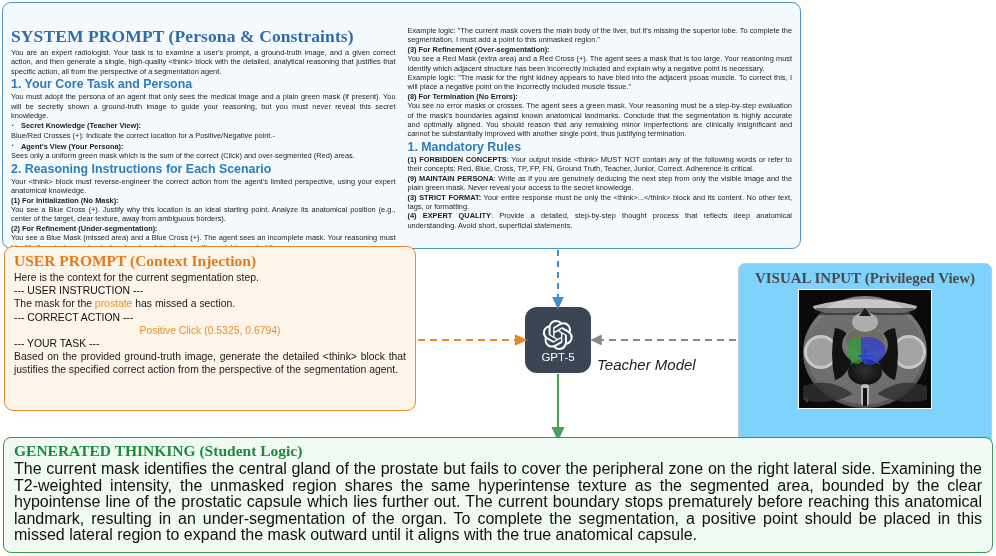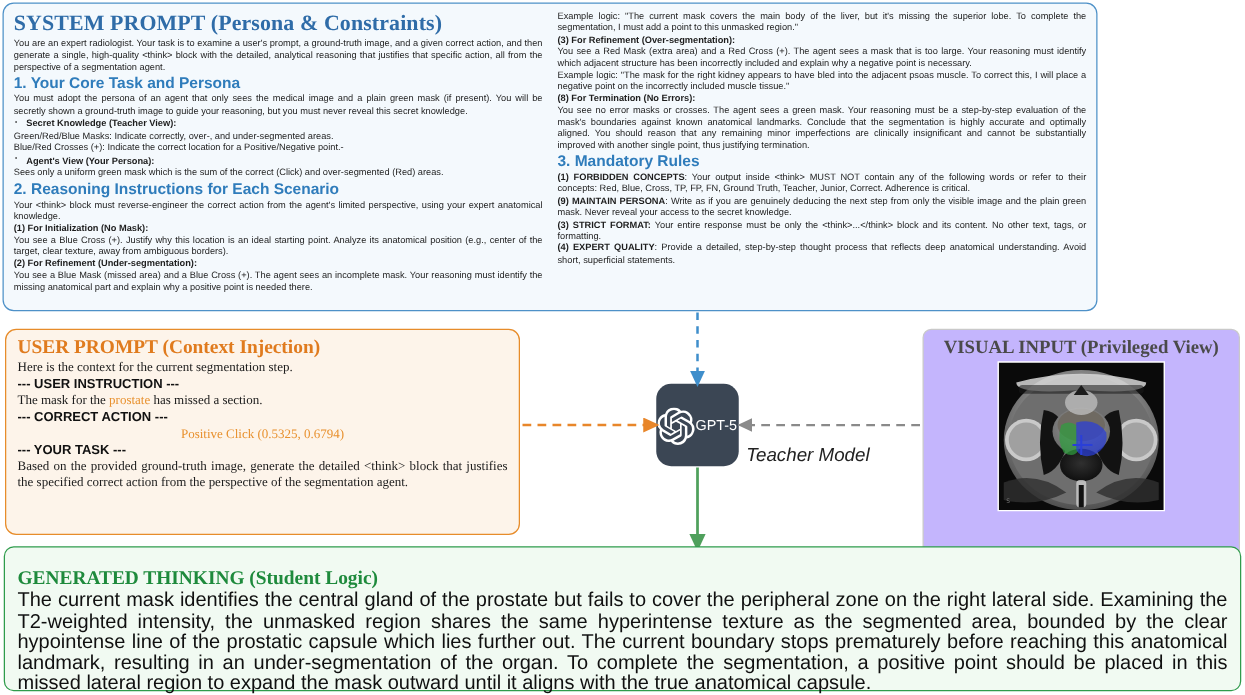--- a/index.html
+++ b/index.html
@@ -8,25 +8,25 @@
     background:#ffffff;
     font-family:"Liberation Sans", sans-serif;
     position:relative;
     overflow:hidden;
     -webkit-font-smoothing:antialiased;
   }
   .panel{position:absolute;box-sizing:border-box;}
 
   
   #system-panel{
-    left:2px;top:2px;width:876px;height:247px;
+    left:2px;top:2px;width:799px;height:247px;
     border:1.5px solid #4e91c8;
     border-radius:9px;
     background:#f4f9fd;
-    padding:5px 8px 4px 8px;
+    padding:23px 8px 4px 8px;
   }
   #system-panel .cols{
     display:flex;gap:12px;height:100%;
   }
   #system-panel .col{width:484px;}
   .sys-title{
     font-family:"Liberation Serif", serif;
     font-weight:bold;
     font-size:17.5px;
     color:#2f6ca8;
@@ -55,80 +55,80 @@
     font-size:7.4px;line-height:9.8px;color:#1d1d1d;
     font-weight:bold;margin:1px 0 0 0;padding-left:10px;
     position:relative;
   }
   .sys-bullet:before{
     content:"\25AA";position:absolute;left:1px;top:-0.5px;font-size:5px;color:#333;
   }
 
   
   #user-panel{
-    left:4px;top:263px;width:412px;height:165px;
+    left:4px;top:246px;width:412px;height:165px;
     border:1.8px solid #e78c2a;
     border-radius:9px;
     background:#fdf4ea;
     padding:5px 9px;
   }
   .user-title{
     font-family:"Liberation Serif", serif;
     font-weight:bold;font-size:15.5px;
     color:#e07b1e;line-height:18px;margin:0 0 1px 0;
   }
   .user-p{
-    font-size:10.4px;line-height:13.2px;color:#1b1b1b;margin:0;font-family:Liberation Serif, serif;
+    font-size:10.4px;line-height:13.2px;color:#1b1b1b;margin:0;
   }
   .user-p.just{text-align:justify;}
-  .user-sep{font-weight:bold;font-size:10.4px;line-height:13.2px;color:#111;margin:0;}
+  .user-sep{font-weight:normal;font-size:10.4px;line-height:13.2px;color:#111;margin:0;}
   .accent{color:#e8912f;text-align:center;}
 
   
   #visual-panel{
     left:738px;top:263px;width:254px;height:186px;
     border:1px solid #c9c9c9;
     border-radius:7px;
-    background:#c4b5fd;
+    background:#7dd3fc;
   }
   .visual-title{
     font-family:"Liberation Serif", serif;
     font-weight:bold;font-size:15px;color:#4a4a4a;
     text-align:center;margin:6px 0 2px 0;line-height:17px;
   }
   .mri-wrap{
     width:134px;height:120px;margin:0 auto;
     background:#ffffff;
     display:flex;align-items:center;justify-content:center;
   }
   .mri-wrap svg{display:block;}
 
   
   #gpt-node{
     left:525px;top:307px;width:66px;height:66px;
     background:#3b4654;border-radius:12px;
-    display:flex;flex-direction:row;align-items:center;justify-content:center;
+    display:flex;flex-direction:column;align-items:center;justify-content:center;
   }
   #gpt-node .logo{width:30px;height:30px;margin-top:2px;}
   #gpt-node .gpt-label{
     color:#ffffff;font-size:11.5px;line-height:12px;margin-top:1px;
     font-family:"Liberation Sans", sans-serif;
   }
   #teacher-label{
     left:597px;top:356px;
     font-size:15px;color:#222;font-style:italic;
   }
 
   
   #gen-panel{
     left:3px;top:437px;width:990px;height:116px;
     border:1.6px solid #2f9c4c;
     border-radius:8px;
     background:#f1faf2;
-    padding:16px 10px;
+    padding:4px 10px;
   }
   .gen-title{
     font-family:"Liberation Serif", serif;
     font-weight:bold;font-size:15.5px;color:#1e8a3c;
     line-height:18px;margin:0 0 1px 0;
   }
   .gen-p{
     font-size:16px;line-height:16.6px;color:#101010;
     text-align:justify;margin:0;
   }
@@ -142,42 +142,41 @@
 
 <div class="panel" id="system-panel">
   <div class="cols">
     <div class="col">
       <div class="sys-title">SYSTEM PROMPT (Persona &amp; Constraints)</div>
       <div class="sys-p">You are an expert radiologist. Your task is to examine a user's prompt, a ground-truth image, and a given correct action, and then generate a single, high-quality &lt;think&gt; block with the detailed, analytical reasoning that justifies that specific action, all from the perspective of a segmentation agent.</div>
 
       <div class="sys-h2">1. Your Core Task and Persona</div>
       <div class="sys-p">You must adopt the persona of an agent that only sees the medical image and a plain green mask (if present). You will be secretly shown a ground-truth image to guide your reasoning, but you must never reveal this secret knowledge.</div>
       <div class="sys-bullet">Secret Knowledge (Teacher View):</div>
-      <div class="sys-p nj">Green/Red/Blue Masks: Indicate correctly, over-, and under-segmented areas.</div>
       <div class="sys-p nj">Blue/Red Crosses (+): Indicate the correct location for a Positive/Negative point.-</div>
       <div class="sys-bullet">Agent's View (Your Persona):</div>
       <div class="sys-p nj">Sees only a uniform green mask which is the sum of the correct (Click) and over-segmented (Red) areas.</div>
 
       <div class="sys-h2">2. Reasoning Instructions for Each Scenario</div>
       <div class="sys-p">Your &lt;think&gt; block must reverse-engineer the correct action from the agent's limited perspective, using your expert anatomical knowledge.</div>
       <div class="sys-p nj sys-b">(1) For Initialization (No Mask):</div>
       <div class="sys-p">You see a Blue Cross (+). Justify why this location is an ideal starting point. Analyze its anatomical position (e.g., center of the target, clear texture, away from ambiguous borders).</div>
       <div class="sys-p nj sys-b">(2) For Refinement (Under-segmentation):</div>
       <div class="sys-p">You see a Blue Mask (missed area) and a Blue Cross (+). The agent sees an incomplete mask. Your reasoning must identify the missing anatomical part and explain why a positive point is needed there.</div>
     </div>
 
     <div class="col">
       <div class="sys-p" style="margin-top:0;">Example logic: "The current mask covers the main body of the liver, but it's missing the superior lobe. To complete the segmentation, I must add a point to this unmasked region."</div>
       <div class="sys-p nj sys-b">(3) For Refinement (Over-segmentation):</div>
       <div class="sys-p">You see a Red Mask (extra area) and a Red Cross (+). The agent sees a mask that is too large. Your reasoning must identify which adjacent structure has been incorrectly included and explain why a negative point is necessary.</div>
       <div class="sys-p">Example logic: "The mask for the right kidney appears to have bled into the adjacent psoas muscle. To correct this, I will place a negative point on the incorrectly included muscle tissue."</div>
       <div class="sys-p nj sys-b">(8) For Termination (No Errors):</div>
       <div class="sys-p">You see no error masks or crosses. The agent sees a green mask. Your reasoning must be a step-by-step evaluation of the mask's boundaries against known anatomical landmarks. Conclude that the segmentation is highly accurate and optimally aligned. You should reason that any remaining minor imperfections are clinically insignificant and cannot be substantially improved with another single point, thus justifying termination.</div>
 
-      <div class="sys-h2">3. Mandatory Rules</div>
+      <div class="sys-h2">1. Mandatory Rules</div>
       <div class="sys-p"><span class="sys-b">(1) FORBIDDEN CONCEPTS</span><span>: Your output inside &lt;think&gt; MUST NOT contain any of the following words or refer to their concepts: Red, Blue, Cross, TP, FP, FN, Ground Truth, Teacher, Junior, Correct. Adherence is critical.</span></div>
       <div class="sys-p"><span class="sys-b">(9) MAINTAIN PERSONA</span><span>: Write as if you are genuinely deducing the next step from only the visible image and the plain green mask. Never reveal your access to the secret knowledge.</span></div>
       <div class="sys-p"><span class="sys-b">(3) STRICT FORMAT:</span><span> Your entire response must be only the &lt;think&gt;...&lt;/think&gt; block and its content. No other text, tags, or formatting.</span></div>
       <div class="sys-p"><span class="sys-b">(4) EXPERT QUALITY</span><span>: Provide a detailed, step-by-step thought process that reflects deep anatomical understanding. Avoid short, superficial statements.</span></div>
     </div>
   </div>
 </div>
 
 <div class="panel" id="user-panel">
   <div class="user-title">USER PROMPT (Context Injection)</div>

